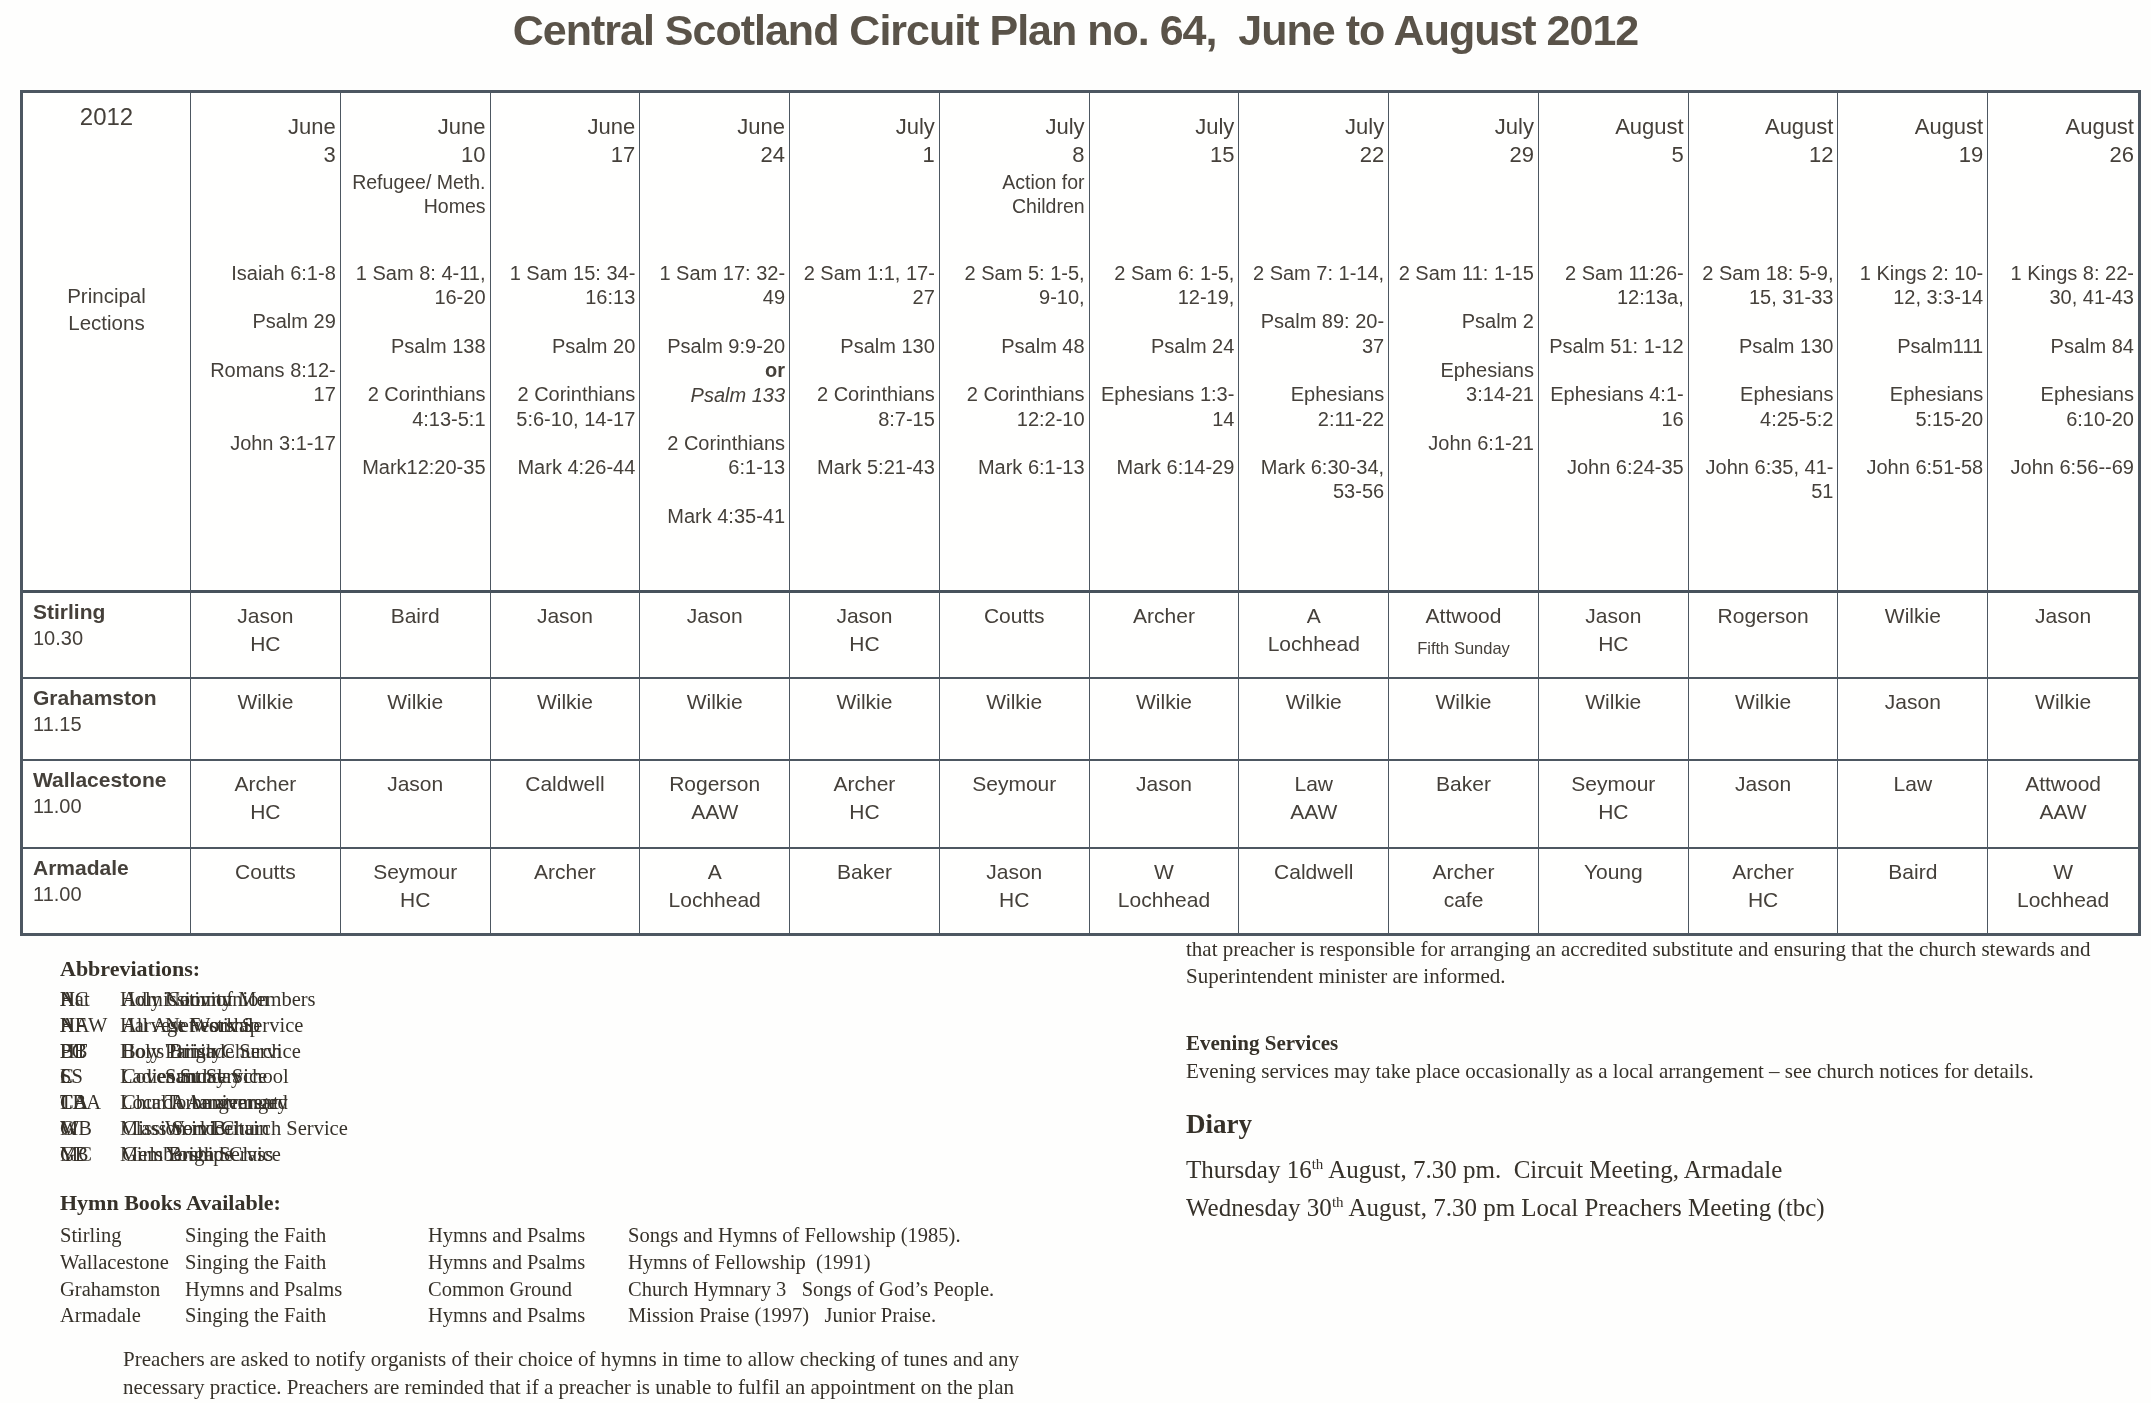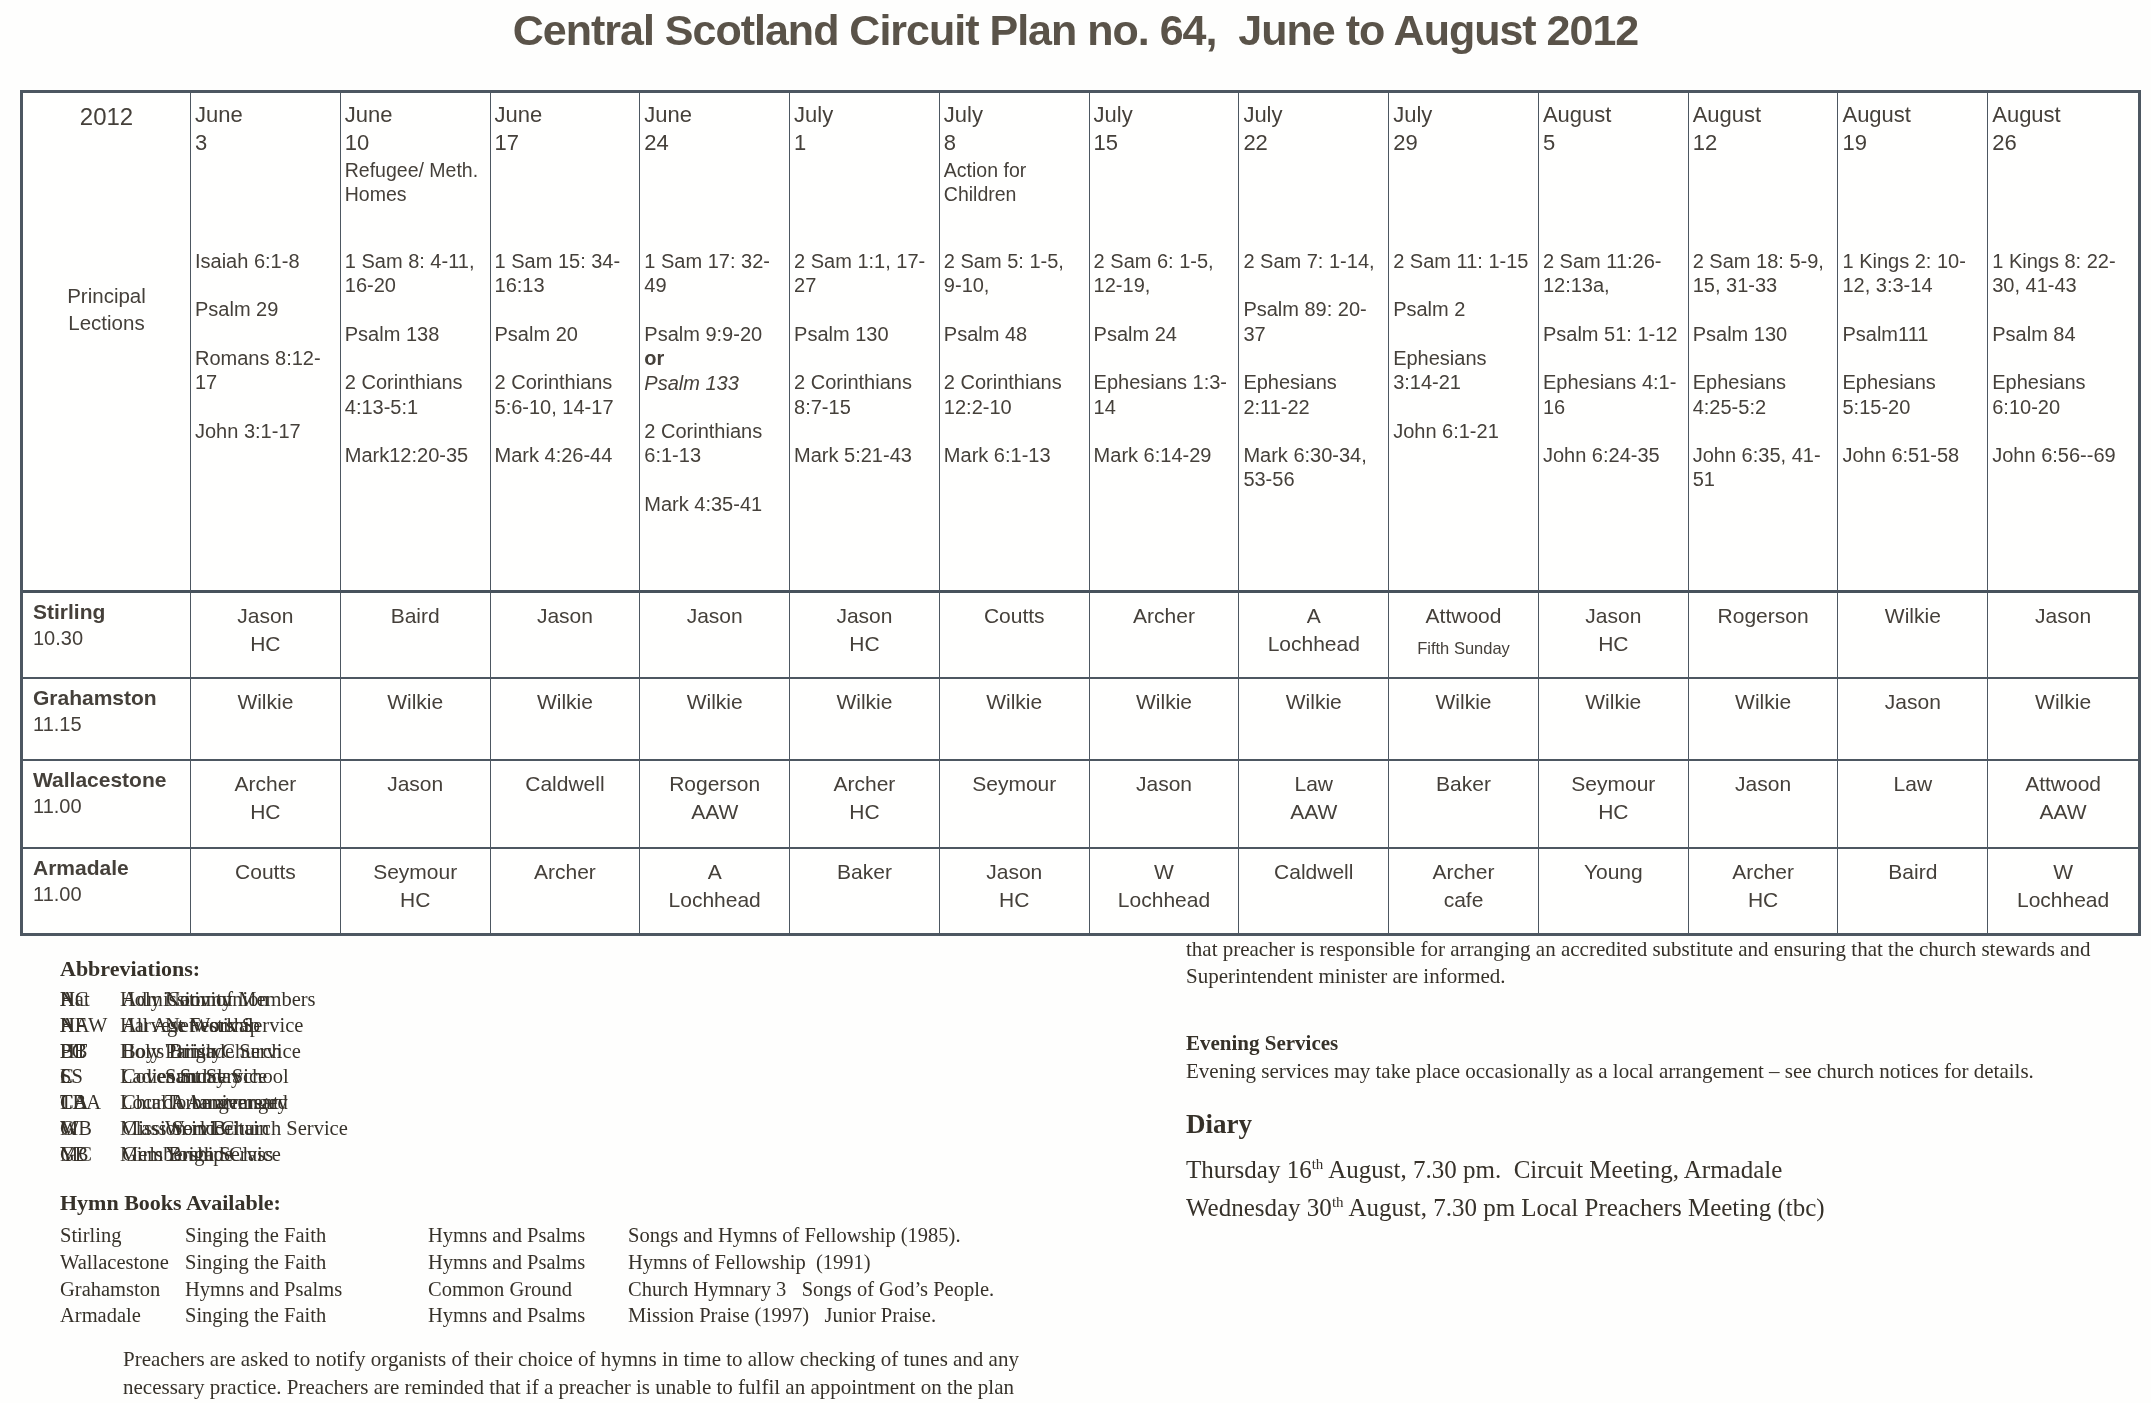--- a/index.html
+++ b/index.html
@@ -16,21 +16,21 @@
              border:3px solid #4d5761;background:#fffffe}
   .cell{border-right:1.5px solid #4d5761;border-bottom:2px solid #4d5761;overflow:hidden}
   .plan-grid .cell:nth-child(14n){border-right:none}
   .plan-grid .cell:nth-child(-n+14){border-bottom:3px solid #47525c}
   .plan-grid .cell:nth-last-child(-n+14){border-bottom:none}
 
   .label-cell{text-align:center}
   .year{font-size:24px;margin-top:10px}
   .principal{margin-top:152px;font-size:20.5px;line-height:1.3}
 
-  .date-cell{padding:8px 4px 0;text-align:left}
+  .date-cell{padding:20px 4px 0;text-align:right}
   .col-head{min-height:148px}
   .month,.day{font-size:22px;line-height:1.25}
   .note{font-size:19.5px;line-height:1.22;margin-top:3px}
   .lections{font-size:20px;line-height:1.22}
   .lection{margin-top:24px}
   .lection:first-child{margin-top:0}
   .lection.tight{margin-top:0}
   .lection.bold{font-weight:bold}
   .lection.italic{font-style:italic}
 

